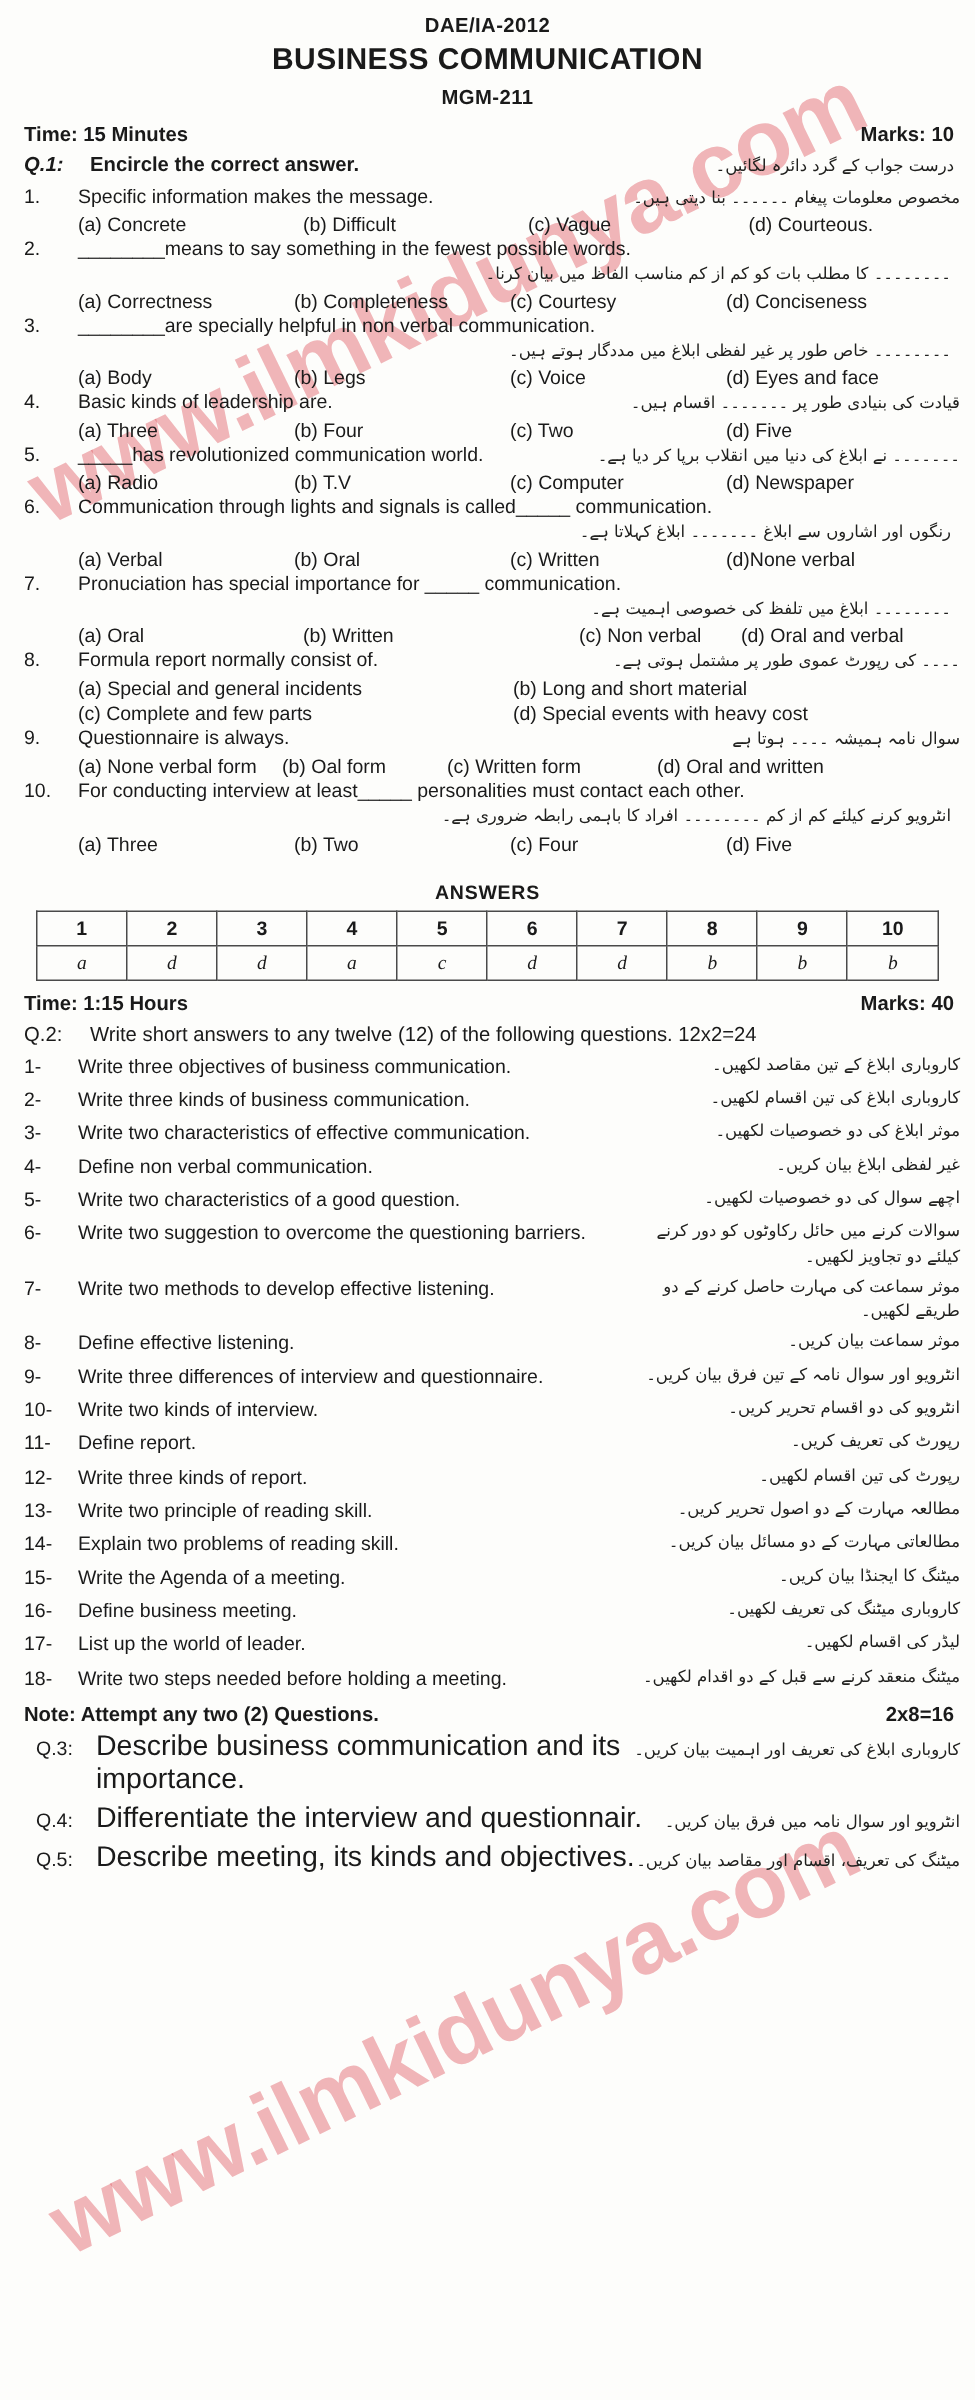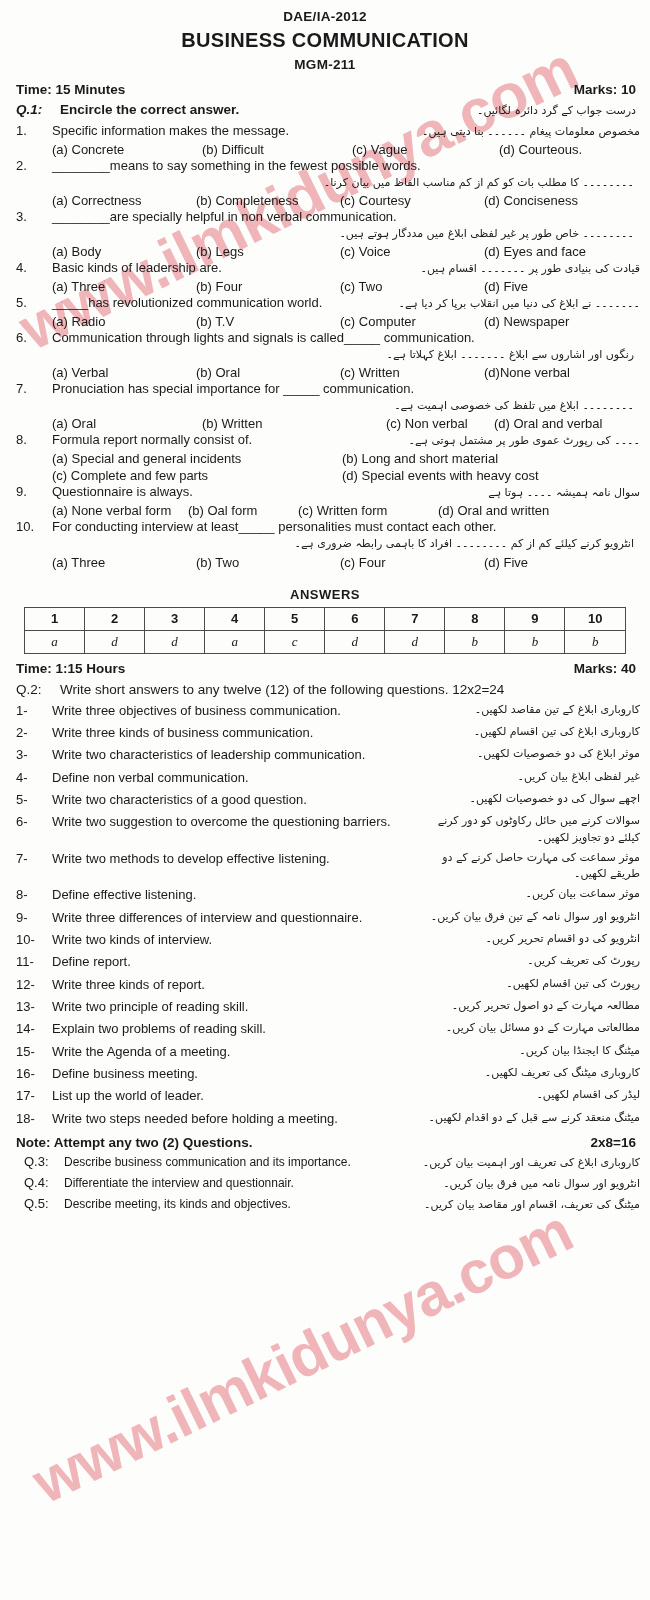--- a/index.html
+++ b/index.html
@@ -204,21 +204,21 @@
     padding: 0 14px 0 16px;
     margin-top: 6px;
   }
   .lq { padding: 0 10px 0 24px; margin-top: 4px; }
   .lqrow {
     display: flex;
     align-items: baseline;
     margin-bottom: 4px;
   }
   .lqnum { width: 40px; flex: none; font-size: 13px; }
-  .lqtext { flex: 1; font-size: 12px; padding-right: 6px; }
+  .lqtext { flex: 1; font-size: 19px; padding-right: 6px; }
   .lqurdu { flex: none; width: 205px; text-align: right; }
 </style>
 </head>
 <body>
 
 <div id="page">
 
   <div class="wm wm-1">www.ilmkidunya.com</div>
   <div class="wm wm-2">www.ilmkidunya.com</div>
 
@@ -426,21 +426,21 @@
         </div>
         <div class="srow">
           <span class="snum">2-</span>
           <span class="stext">Write three kinds of business communication.</span>
           <span class="urdu surdu">
             <div>کاروباری ابلاغ کی تین اقسام لکھیں۔</div>
           </span>
         </div>
         <div class="srow">
           <span class="snum">3-</span>
-          <span class="stext">Write two characteristics of leadership communication.</span>
+          <span class="stext">Write two characteristics of effective communication.</span>
           <span class="urdu surdu">
             <div>موثر ابلاغ کی دو خصوصیات لکھیں۔</div>
           </span>
         </div>
         <div class="srow">
           <span class="snum">4-</span>
           <span class="stext">Define non verbal communication.</span>
           <span class="urdu surdu">
             <div>غیر لفظی ابلاغ بیان کریں۔</div>
           </span>

